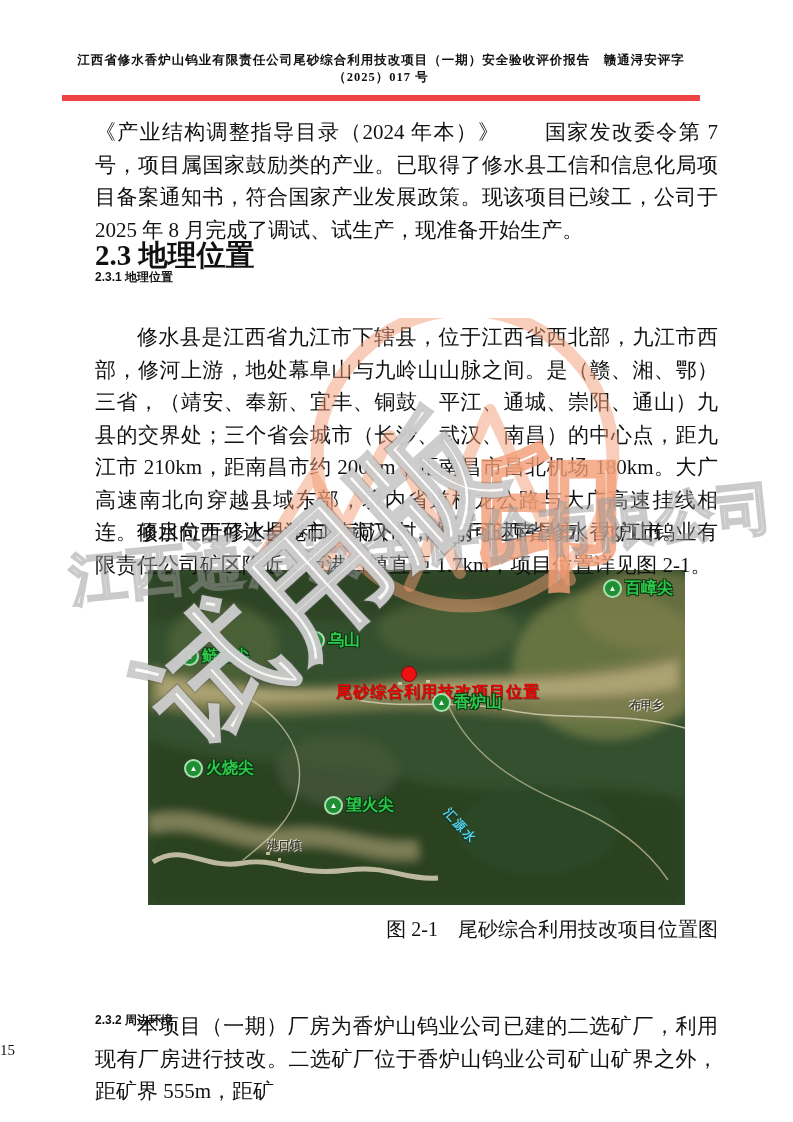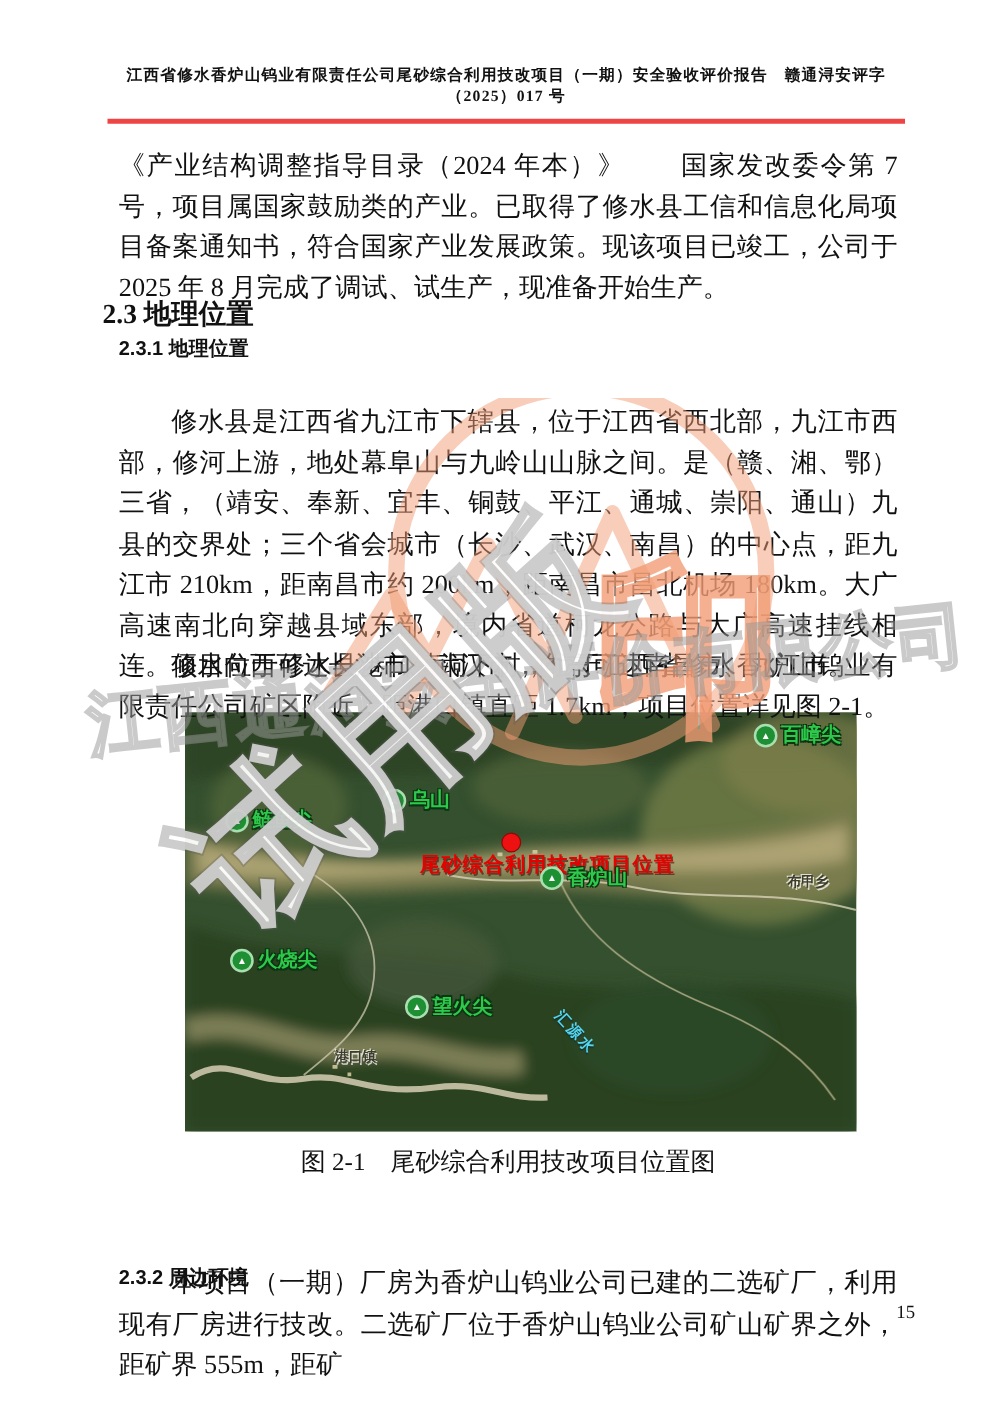--- a/index.html
+++ b/index.html
@@ -5,44 +5,44 @@
   html,body{margin:0;padding:0;}
   body{
     width:793px;height:1122px;position:relative;overflow:hidden;
     background:#ffffff;
     font-family:"Liberation Serif","DejaVu Serif",serif;
     color:#111;
   }
   .abs{position:absolute;}
   
   .doc-header{
-    left:86px;top:52px;width:638px;text-align:center;
+    left:62px;top:52px;width:638px;text-align:center;
     font-size:12.5px;font-weight:bold;letter-spacing:1px;
-    padding-bottom:9px;border-bottom:4px solid #ef4444;
+    padding-bottom:9px;border-bottom:6px solid #ef4444;
     z-index:2;
   }
   
   .para{
     left:95px;width:623px;font-size:21px;line-height:32.5px;
     text-align:justify;z-index:2;margin-top:20px;
   }
   .indent{text-indent:2em;}
   .h-big{
-    left:82px;font-size:22px;font-weight:bold;z-index:2;
+    left:95px;font-size:29px;font-weight:bold;z-index:2;
     font-family:"Liberation Serif","DejaVu Serif",serif;
   }
   .h-sub{
-    left:95px;font-size:16px;font-weight:bold;z-index:2;
+    left:95px;font-size:12px;font-weight:bold;z-index:2;
     font-family:"Liberation Sans","DejaVu Sans",sans-serif;
   }
   .caption{
     left:95px;width:623px;text-align:center;font-size:20px;z-index:2;
   }
   .pagenum{
-    left:0;top:1042px;width:732px;text-align:right;font-size:15px;z-index:2;
+    left:0;top:1042px;width:732px;text-align:left;font-size:15px;z-index:2;
   }
   
   .map-wrap{
     left:148px;top:570px;width:537px;height:335px;z-index:1;
     background:#35502f;overflow:hidden;
   }
   .map-label{
     position:absolute;display:flex;align-items:center;gap:3px;
     font-family:"Liberation Sans","DejaVu Sans",sans-serif;
     white-space:nowrap;
@@ -177,21 +177,21 @@
     <span class="peak-text">望火尖</span>
   </div>
   <div class="map-label" style="left:120px;top:268px;">
     <span class="town-text">港口镇</span>
   </div>
   <div class="map-label" style="left:298px;top:232px;">
     <span class="river-text">汇源水</span>
   </div>
 </div>
 
-<div class="abs caption" style="top:916px;">图 2-1　尾砂综合利用技改项目位置图</div>
+<div class="abs caption" style="top:916px;text-align:right;">图 2-1　尾砂综合利用技改项目位置图</div>
 
 <div class="abs h-sub" style="top:1012px;">2.3.2 周边环境</div>
 
 <div class="abs para indent" style="top:990px;">本项目（一期）厂房为香炉山钨业公司已建的二选矿厂，利用现有厂房进行技改。二选矿厂位于香炉山钨业公司矿山矿界之外，距矿界 555m，距矿</div>
 
 <div class="abs pagenum">15</div>
 
 <svg class="abs stamp" viewBox="0 0 500 310">
   <circle cx="240" cy="140" r="148" fill="none" stroke="#f29d76" stroke-width="13" opacity="0.5"></circle>
   <g fill="none" stroke="#f29d76" stroke-width="12" stroke-linejoin="round" stroke-linecap="round" opacity="0.5">

